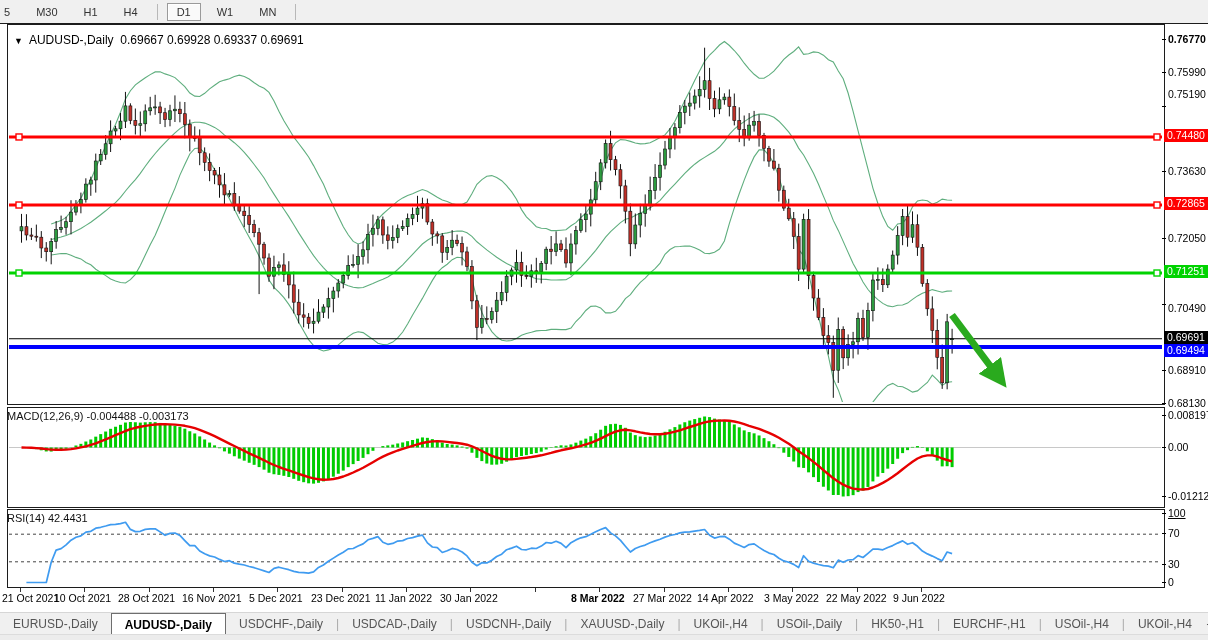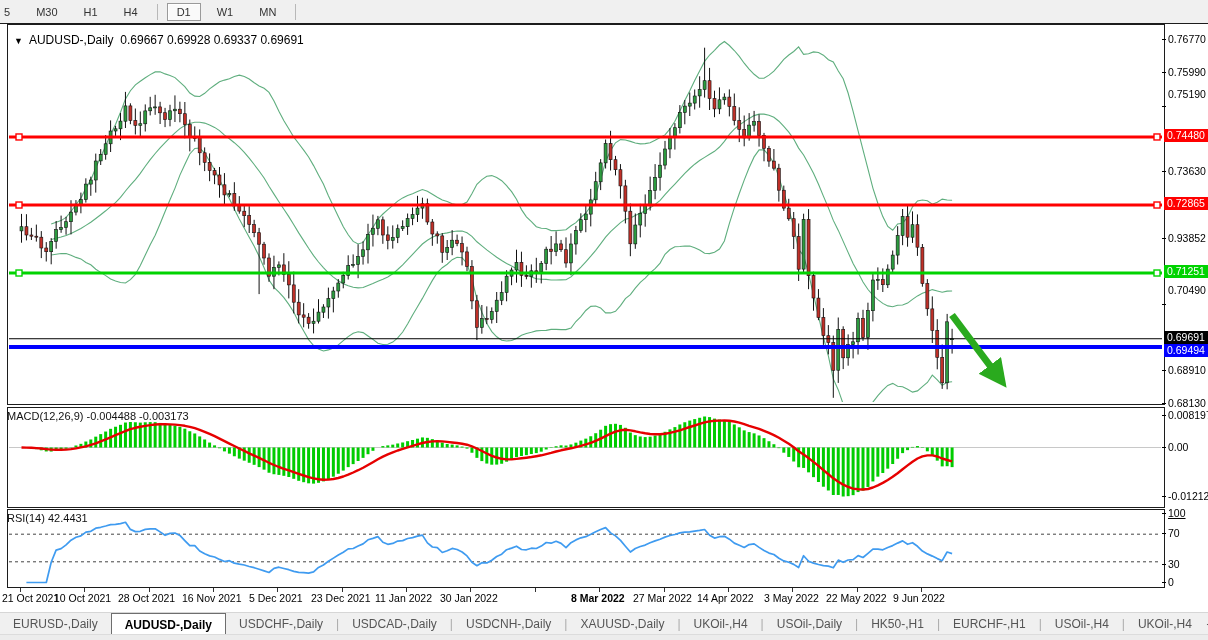--- a/index.html
+++ b/index.html
@@ -673,31 +673,31 @@
 
 <div class="ind-label" style="top:410px;z-index:31;">
   <span>MACD(12,26,9)</span> <span>-0.004488 -0.003173</span>
 </div>
 <div class="ind-label" style="top:512px;z-index:31;">
   <span>RSI(14)</span> <span>42.4431</span>
 </div>
 
 <div id="axisCol">
     <div class="axis-tick" style="top: 39px;"></div>
-    <div class="axis-label" style="top: 33px;">0.76770</div>
+    <div class="axis-label" style="top: 33px; font-weight: bold;">0.76770</div>
     <div class="axis-tick" style="top: 72px;"></div>
     <div class="axis-label" style="top: 66px;">0.75990</div>
     <div class="axis-tick" style="top: 106px;"></div>
     <div class="axis-label" style="top: 88px;">0.75190</div>
     <div class="axis-tick" style="top: 171px;"></div>
     <div class="axis-label" style="top: 165px;">0.73630</div>
     <div class="axis-tick" style="top: 238px;"></div>
-    <div class="axis-label" style="top: 232px;">0.93852</div>
+    <div class="axis-label" style="top: 232px;">0.72050</div>
     <div class="axis-tick" style="top: 304px;"></div>
-    <div class="axis-label" style="top: 284px;">0.70490</div>
+    <div class="axis-label" style="top: 302px;">0.70490</div>
     <div class="axis-tick" style="top: 370px;"></div>
     <div class="axis-label" style="top: 364px;">0.68910</div>
     <div class="axis-tick" style="top: 403px;"></div>
     <div class="axis-label" style="top: 397px;">0.68130</div>
     <div class="price-badge" style="top: 129px; background: rgb(255, 0, 0);">0.74480</div>
     <div class="price-badge" style="top: 197px; background: rgb(255, 0, 0);">0.72865</div>
     <div class="price-badge" style="top: 265px; background: rgb(0, 211, 0);">0.71251</div>
     <div class="price-badge" style="top: 331px; background: rgb(0, 0, 0);">0.69691</div>
     <div class="price-badge" style="top: 344px; background: rgb(0, 0, 255);">0.69494</div>
     <div class="axis-tick" style="top: 415px;"></div>

